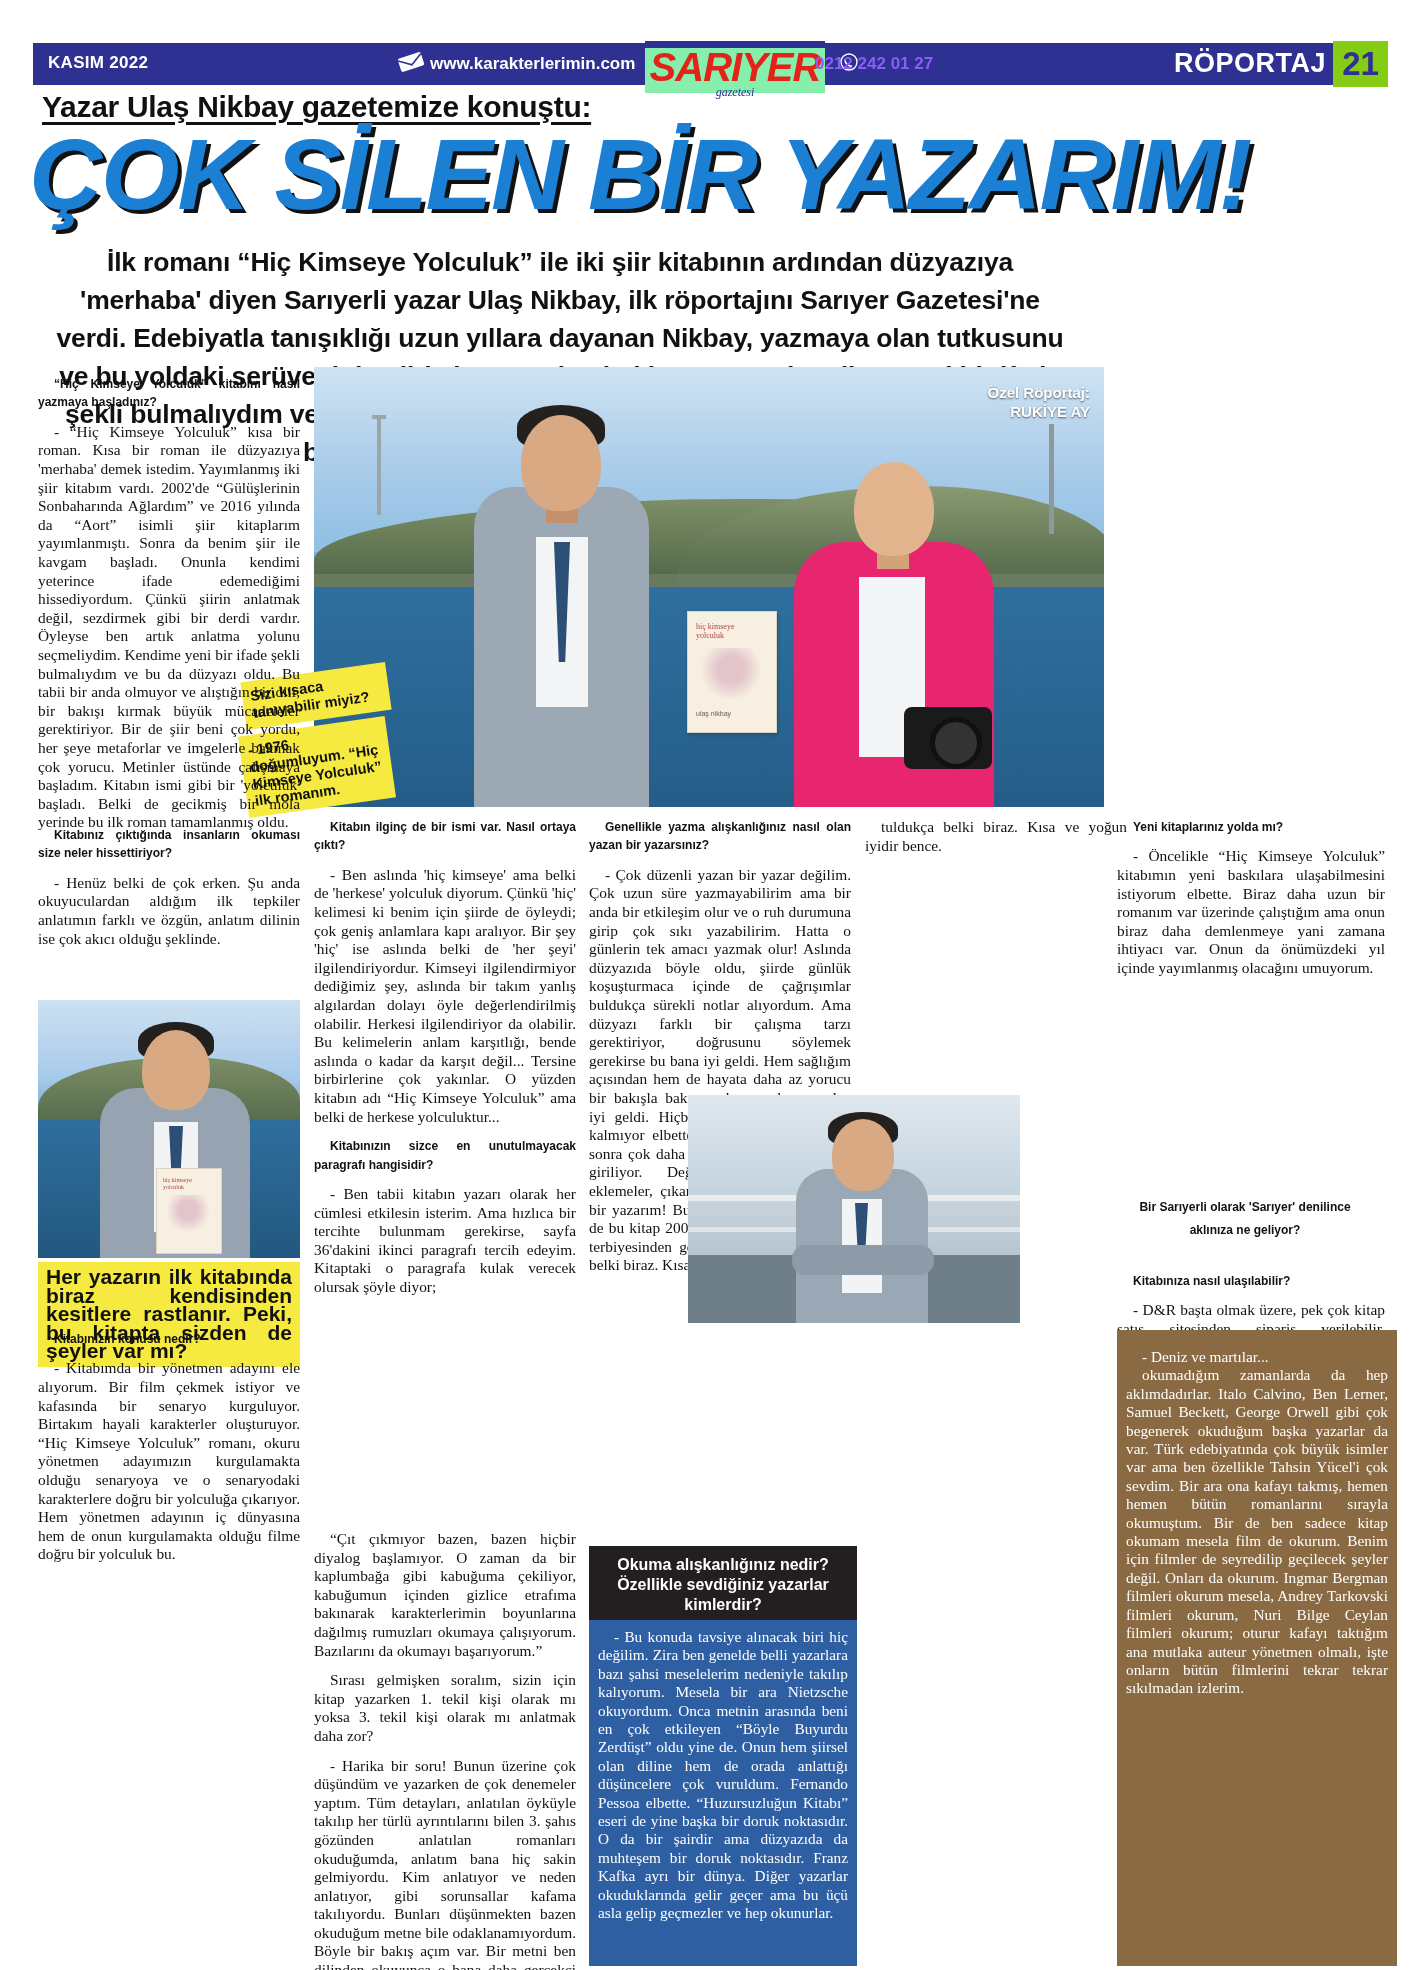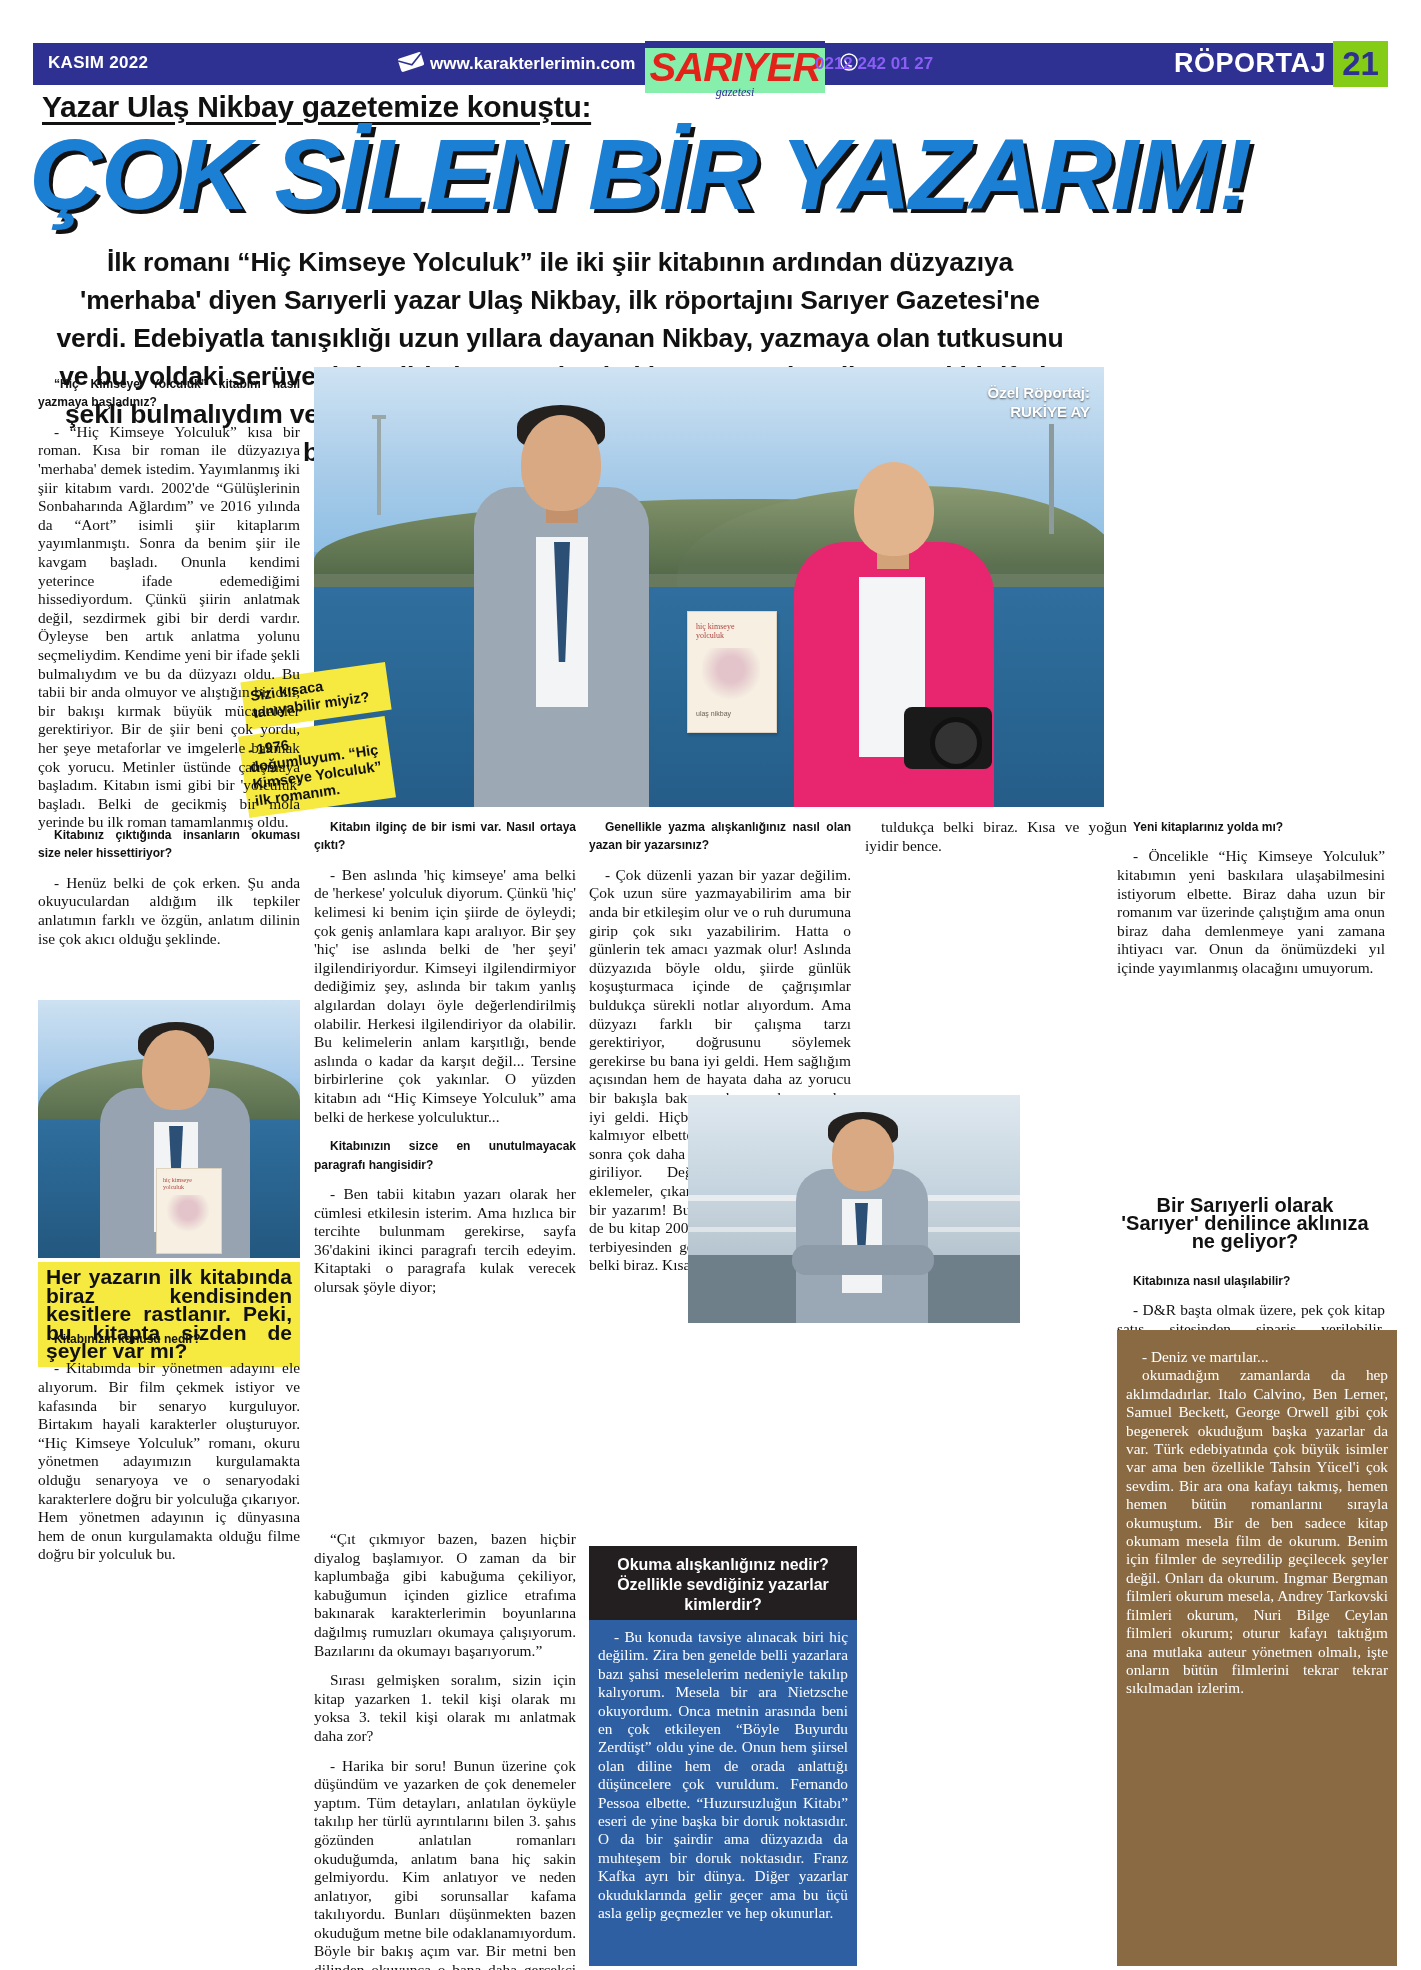--- a/index.html
+++ b/index.html
@@ -265,21 +265,21 @@
 
   <div class="col" id="col4" style="left:865px;top:818px;width:262px;height:300px;">
       <p class="">tuldukça belki biraz. Kısa ve yoğun iyidir bence.</p>
     </div>
 
   <div class="col" id="col5" style="left:1117px;top:818px;width:268px;height:360px;">
       <p class="q">Yeni kitaplarınız yolda mı?</p>
       <p class="" style="margin-top: 11px;">- Öncelikle “Hiç Kimseye Yolculuk” kitabımın yeni baskılara ulaşabilmesini istiyorum elbette. Biraz daha uzun bir romanım var üzerinde çalıştığım ama onun biraz daha demlenmeye yani zamana ihtiyacı var. Onun da önümüzdeki yıl içinde yayımlanmış olacağını umuyorum.</p>
     </div>
 
-  <div class="kbox" style="left:1117px;top:1196px;width:256px;background:transparent;color:#111;padding:0;text-align:center;font-size:20px;line-height:18px;">Bir Sarıyerli olarak 'Sarıyer' denilince aklınıza ne geliyor?</div>
+  <div class="kbox" style="left:1117px;top:1196px;width:256px;background:transparent;color:#111;padding:0;text-align:center;font-size:12px;line-height:23px;">Bir Sarıyerli olarak 'Sarıyer' denilince aklınıza ne geliyor?</div>
 
   <div class="col" id="col5b" style="left:1117px;top:1272px;width:268px;height:60px;">
       <p class="q">Kitabınıza nasıl ulaşılabilir?</p>
       <p class="" style="margin-top: 11px;">- D&amp;R başta olmak üzere, pek çok kitap satış sitesinden sipariş verilebilir. Adresinize kadar geliyor kitap. Benim de kitap almak için kullandığım çok kolay bir yöntem bu. İlgi görürse zamanla kitap satış mağazalarında da bulunabilirliğinin olması güzel olur elbette.</p>
     </div>
 
   <div class="brownblk" style="left:1117px;top:1330px;width:262px;height:620px;">
       <p style="margin-top: 10px;">- Deniz ve martılar...</p>
     <p>okumadığım zamanlarda da hep aklımdadırlar. Italo Calvino, Ben Lerner, Samuel Beckett, George Orwell gibi çok begenerek okuduğum başka yazarlar da var. Türk edebiyatında çok büyük isimler var ama ben özellikle Tahsin Yücel'i çok sevdim. Bir ara ona kafayı takmış, hemen hemen bütün romanlarını sırayla okumuştum. Bir de ben sadece kitap okumam mesela film de okurum. Benim için filmler de seyredilip geçilecek şeyler değil. Onları da okurum. Ingmar Bergman filmleri okurum mesela, Andrey Tarkovski filmleri okurum, Nuri Bilge Ceylan filmleri okurum; oturur kafayı taktığım ana mutlaka auteur yönetmen olmalı, işte onların bütün filmlerini tekrar tekrar sıkılmadan izlerim.</p>
   </div>

